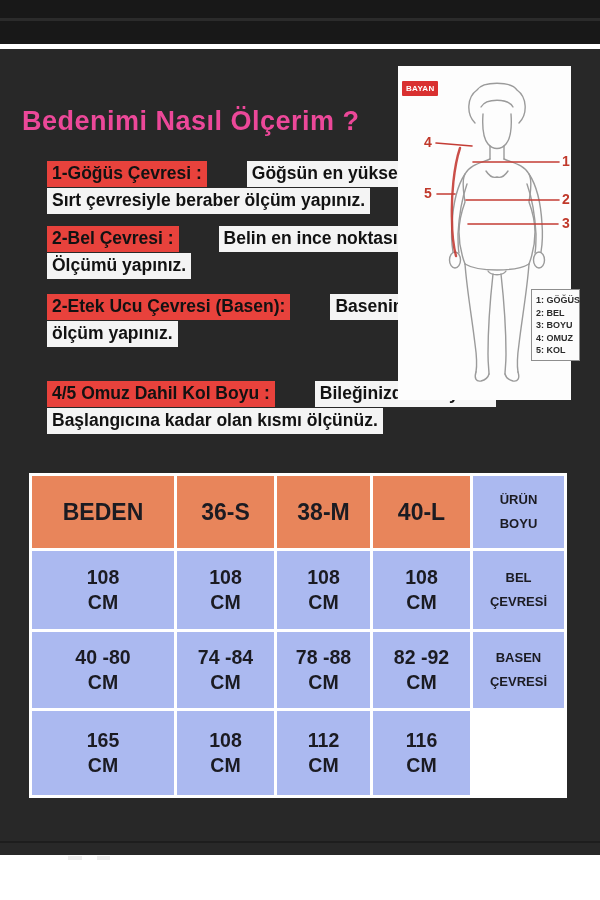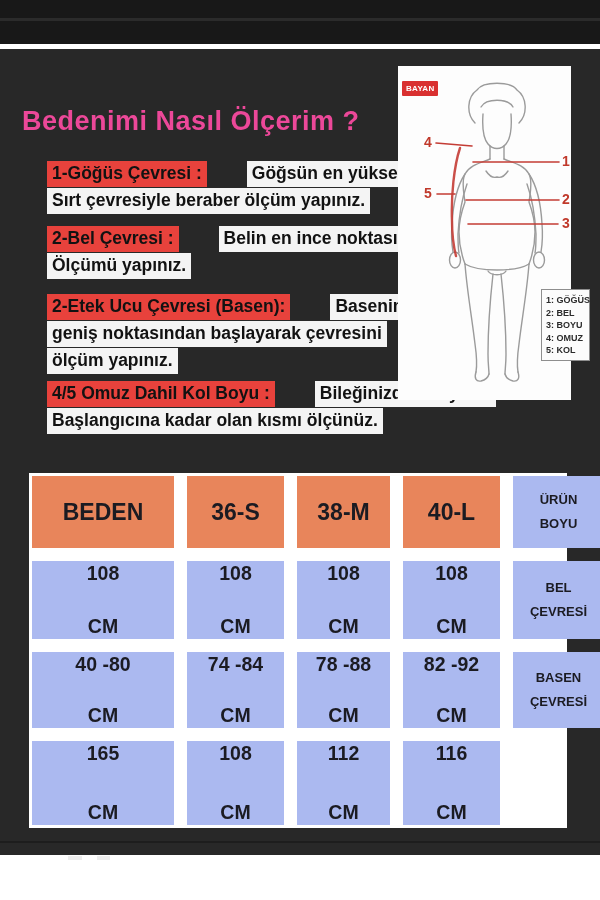--- a/index.html
+++ b/index.html
@@ -17,31 +17,31 @@
   .hl{display:inline-block;font-weight:700;font-size:17.5px;color:#121212;
       padding:2px 5px 3px 5px;vertical-align:top;margin-left:40px;}
   .hl.red{background:#e8423c;}
   .hl.wht{background:#f4f4f4;}
   .hl:empty{display:none;}
   .figure-box{position:absolute;left:398px;top:66px;width:173px;height:334px;background:#fdfdfd;}
   .badge{position:absolute;left:4px;top:15px;background:#d93030;color:#fff;font-size:8px;
          font-weight:700;padding:3px 4px;border-radius:1px;letter-spacing:.3px;}
   .fig-svg{position:absolute;left:0;top:0;}
   .mnum{position:absolute;color:#c0392b;font-weight:700;font-size:14px;line-height:14px;}
-  .legend{position:absolute;left:143px;top:223px;width:49px;height:72px;border:1px solid #8e8e8e;
+  .legend{position:absolute;left:133px;top:223px;width:49px;height:72px;border:1px solid #8e8e8e;
           background:#fcfcfc;padding:4px 0 0 4px;box-sizing:border-box;}
   .legend div{font-size:9px;font-weight:700;color:#2b2b2b;line-height:12.6px;white-space:nowrap;}
   .size-table{position:absolute;left:29px;top:473px;width:538px;background:#ffffff;padding:3px;
               box-sizing:border-box;display:grid;grid-template-columns:142px 97px 93px 97px 91px;
-              grid-template-rows:72px 78px 76px 84px;gap:13px;}
+              grid-template-rows:72px 78px 76px 84px;gap:3px;}
   .cell{display:flex;align-items:center;justify-content:center;text-align:center;color:#1b1b22;}
   .th{background:#e8855b;font-weight:700;font-size:23px;}
   .td{background:#abb9f0;font-weight:700;}
   .tlabel{font-size:13px;padding:0 8px;flex-wrap:wrap;line-height:24px;}
-  .tval{flex-direction:column;font-size:19.5px;line-height:25px;justify-content:space-between;}
+  .tval{flex-direction:column;font-size:19.5px;line-height:25px;}
 </style>
 </head>
 <body>
 
 <div class="canvas">
 
   <div class="band-top">
     <div class="band-seam"></div>
   </div>
 
@@ -65,21 +65,20 @@
       <span class="hl red">2-Bel Çevresi :</span><span class="hl wht">Belin en ince noktasından çevre</span>
     </div>
     <div class="iline"><span class="hl wht">Ölçümü yapınız.</span></div>
     <div class="iline"></div>
   </div>
 
   <div class="sect" style="top:294px;">
     <div class="iline">
       <span class="hl red">2-Etek Ucu Çevresi (Basen):</span><span class="hl wht">Basenimizin en</span>
     </div>
-    <div class="iline"><span class="hl wht">geniş noktasından başlayarak çevresini</span></div>
     <div class="iline"><span class="hl wht">ölçüm yapınız.</span></div>
   </div>
 
   <div class="sect" style="top:381px;">
     <div class="iline">
       <span class="hl red">4/5 Omuz Dahil Kol Boyu :</span><span class="hl wht">Bileğinizden boynun</span>
     </div>
     <div class="iline"><span class="hl wht">Başlangıcına kadar olan kısmı ölçünüz.</span></div>
     <div class="iline"></div>
   </div>

